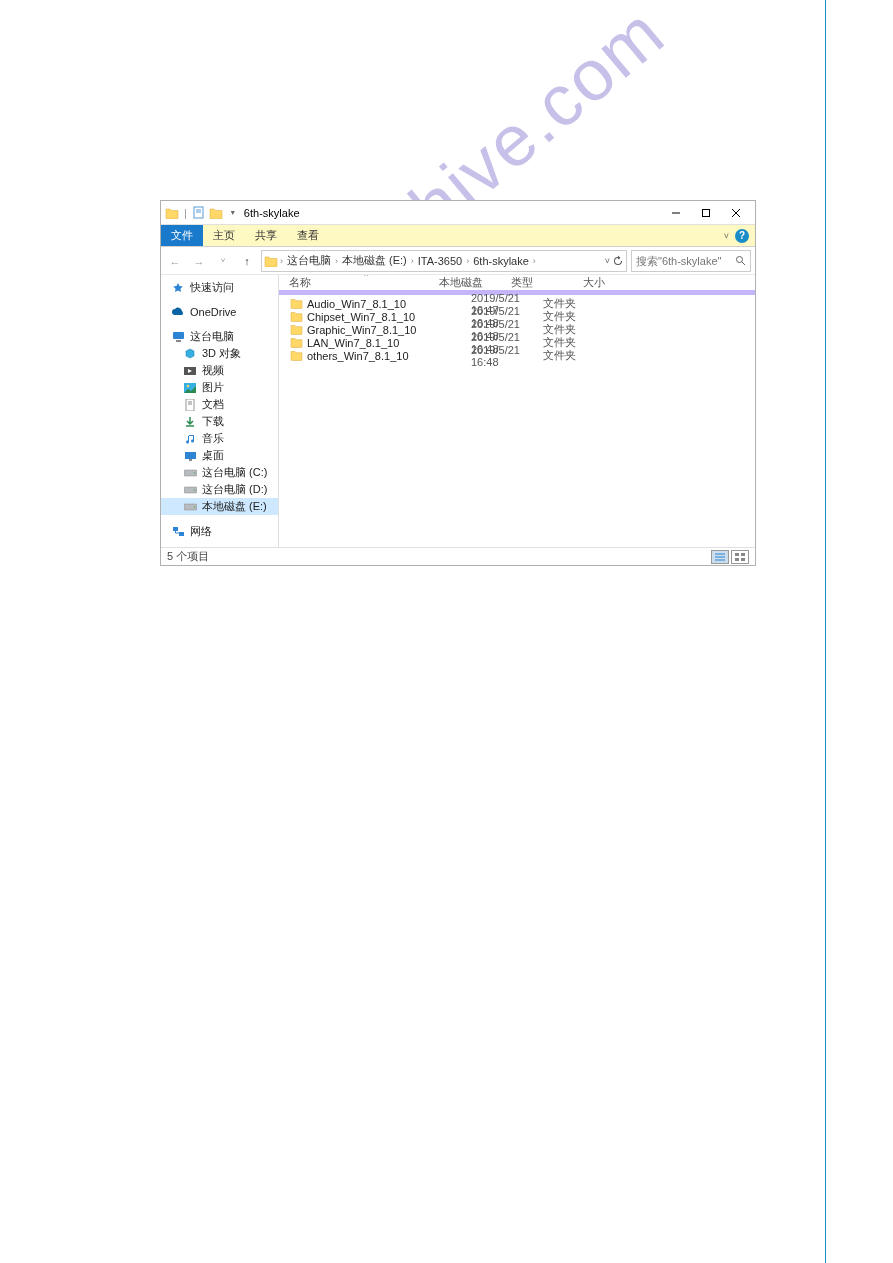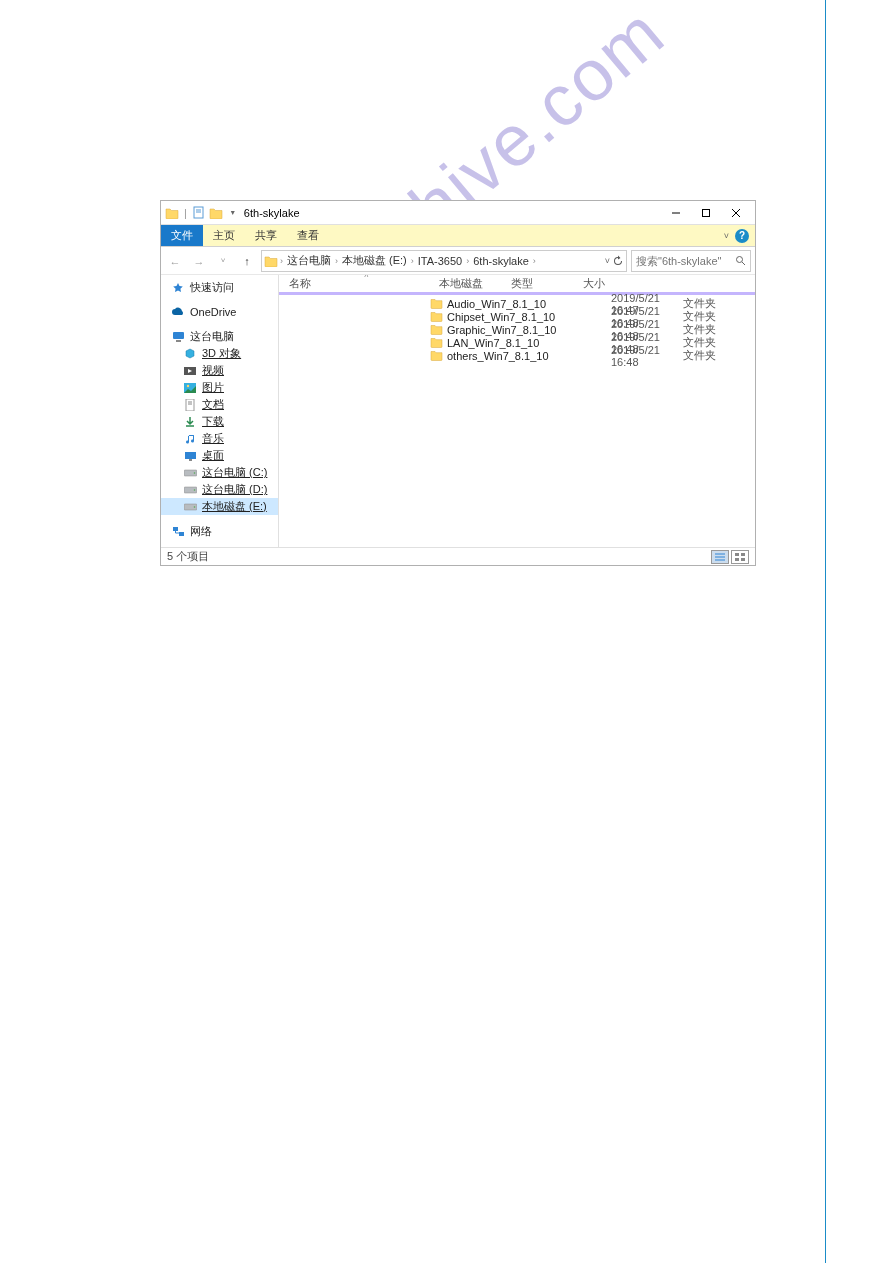--- a/index.html
+++ b/index.html
@@ -29,32 +29,32 @@
 .addr-seg { display: flex; align-items: center; color: #333; padding: 0 2px; cursor: pointer; }
 .addr-chev { color: #888; margin: 0 2px; font-size: 9px; }
 .addr-right { margin-left: auto; display: flex; align-items: center; gap: 2px; color: #666; }
 .searchbar { width: 120px; height: 22px; border: 1px solid #ccc; display: flex; align-items: center; padding: 0 4px; }
 .searchbar input { border: none; outline: none; width: 100%; font-size: 11px; color: #777; background: transparent; }
 .search-icon { color: #666; }
 .body-area { flex: 1; display: flex; overflow: hidden; }
 .sidebar { width: 118px; border-right: 1px solid #e0e0e0; padding: 4px 0; overflow-y: auto; }
 .side-group { margin-bottom: 8px; }
 .side-item { display: flex; align-items: center; gap: 5px; padding: 1px 4px 1px 10px; color: #222; cursor: pointer; white-space: nowrap; }
-.side-item.child { padding-left: 22px; text-decoration: underline; }
+.side-item.child { padding-left: 22px; }
 .side-item.selected { background: #cde8ff; }
 .side-icon { width: 14px; height: 14px; display: flex; align-items: center; justify-content: center; flex-shrink: 0; }
 .content { flex: 1; display: flex; flex-direction: column; }
-.col-headers { height: 20px; display: flex; align-items: center; border-bottom: 3px solid #c4b5fd; color: #555; padding-left: 10px; }
+.col-headers { height: 20px; display: flex; align-items: center; border-bottom: 5px solid #c4b5fd; color: #555; padding-left: 10px; }
 .col-name { width: 150px; position: relative; }
 .col-date { width: 72px; }
 .col-type { width: 72px; }
 .col-size { width: 40px; }
 .sort-ind { position: absolute; left: 50%; top: -5px; font-size: 8px; color: #888; }
 .file-rows { padding: 2px 0 0 10px; }
-.file-row { display: flex; align-items: center; height: 13px; color: #222; cursor: pointer; justify-content: flex-end; }
+.file-row { display: flex; align-items: center; height: 13px; color: #222; cursor: pointer; }
 .file-icon { width: 14px; margin-right: 4px; display: flex; align-items: center; justify-content: center; }
 .file-name { width: 132px; }
 .file-date { width: 72px; color: #555; margin-left: 32px; }
 .file-type { width: 72px; color: #555; }
 .statusbar { height: 18px; border-top: 1px solid #e0e0e0; display: flex; align-items: center; padding: 0 6px; color: #444; }
 .status-right { margin-left: auto; display: flex; gap: 2px; }
 .view-btn { width: 18px; height: 14px; border: 1px solid #999; display: flex; align-items: center; justify-content: center; cursor: pointer; font-size: 8px; }
 .view-btn.active { background: #cde; }
 svg { display: block; }
 </style>

